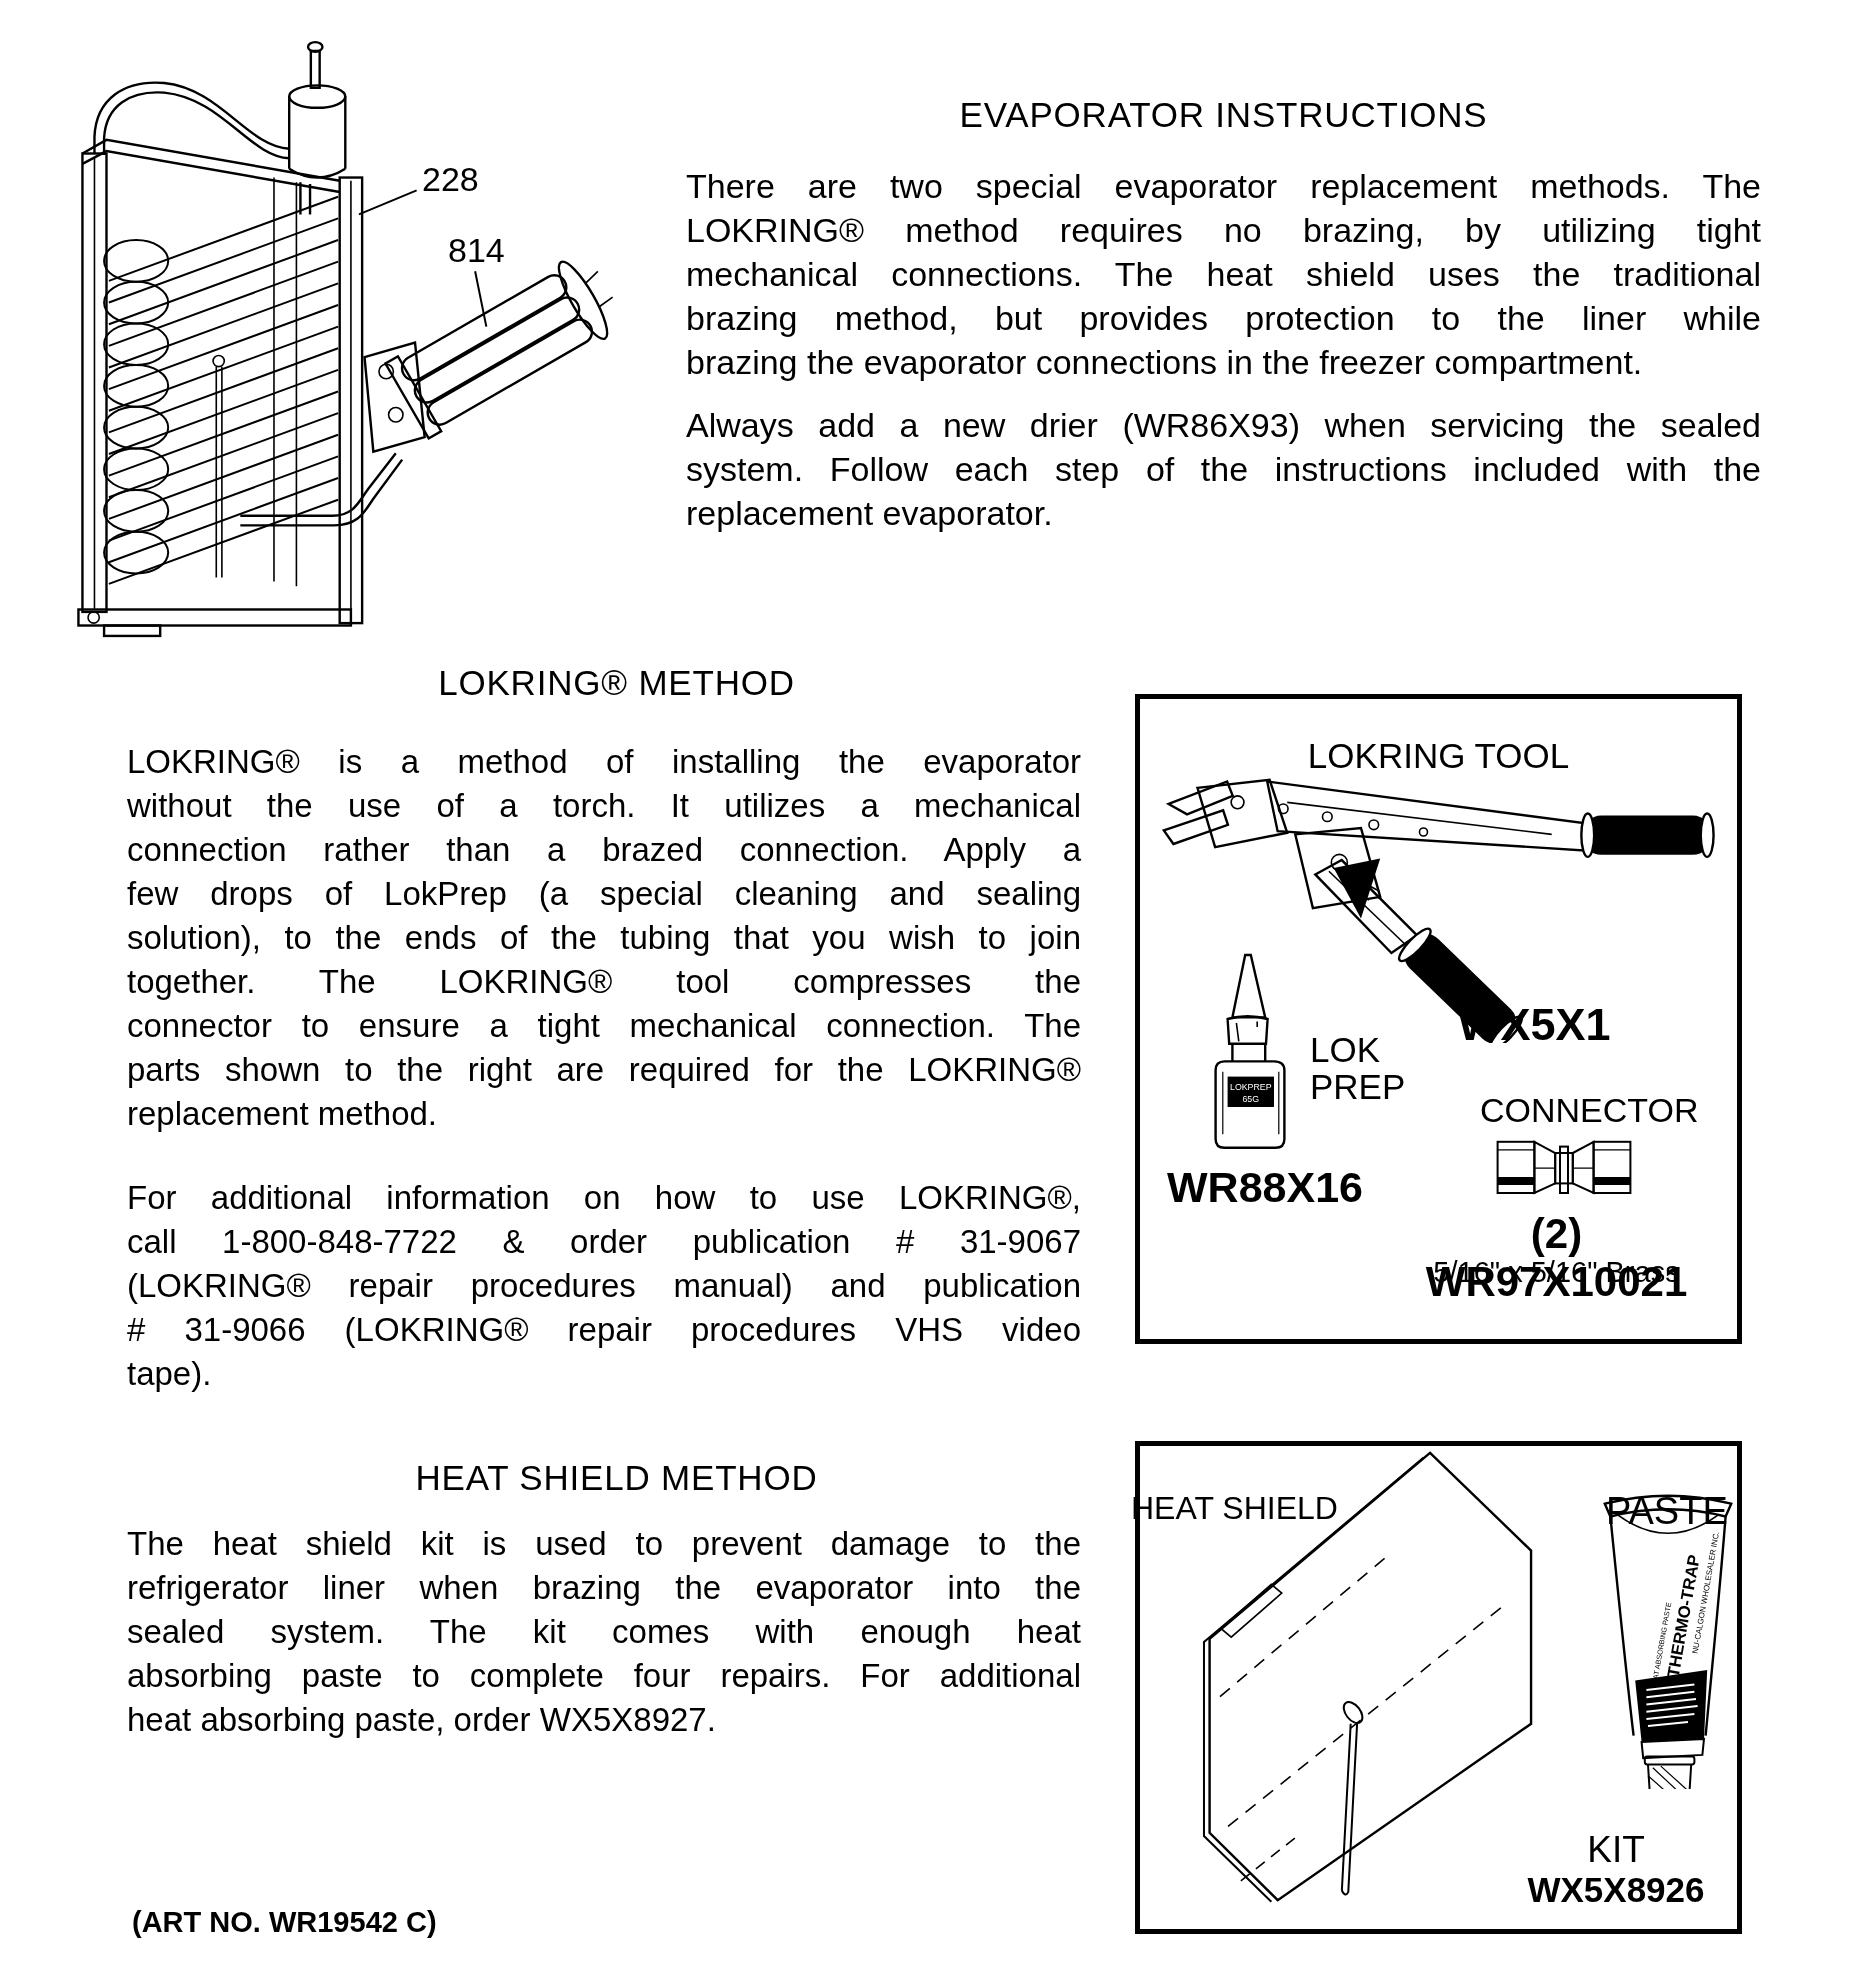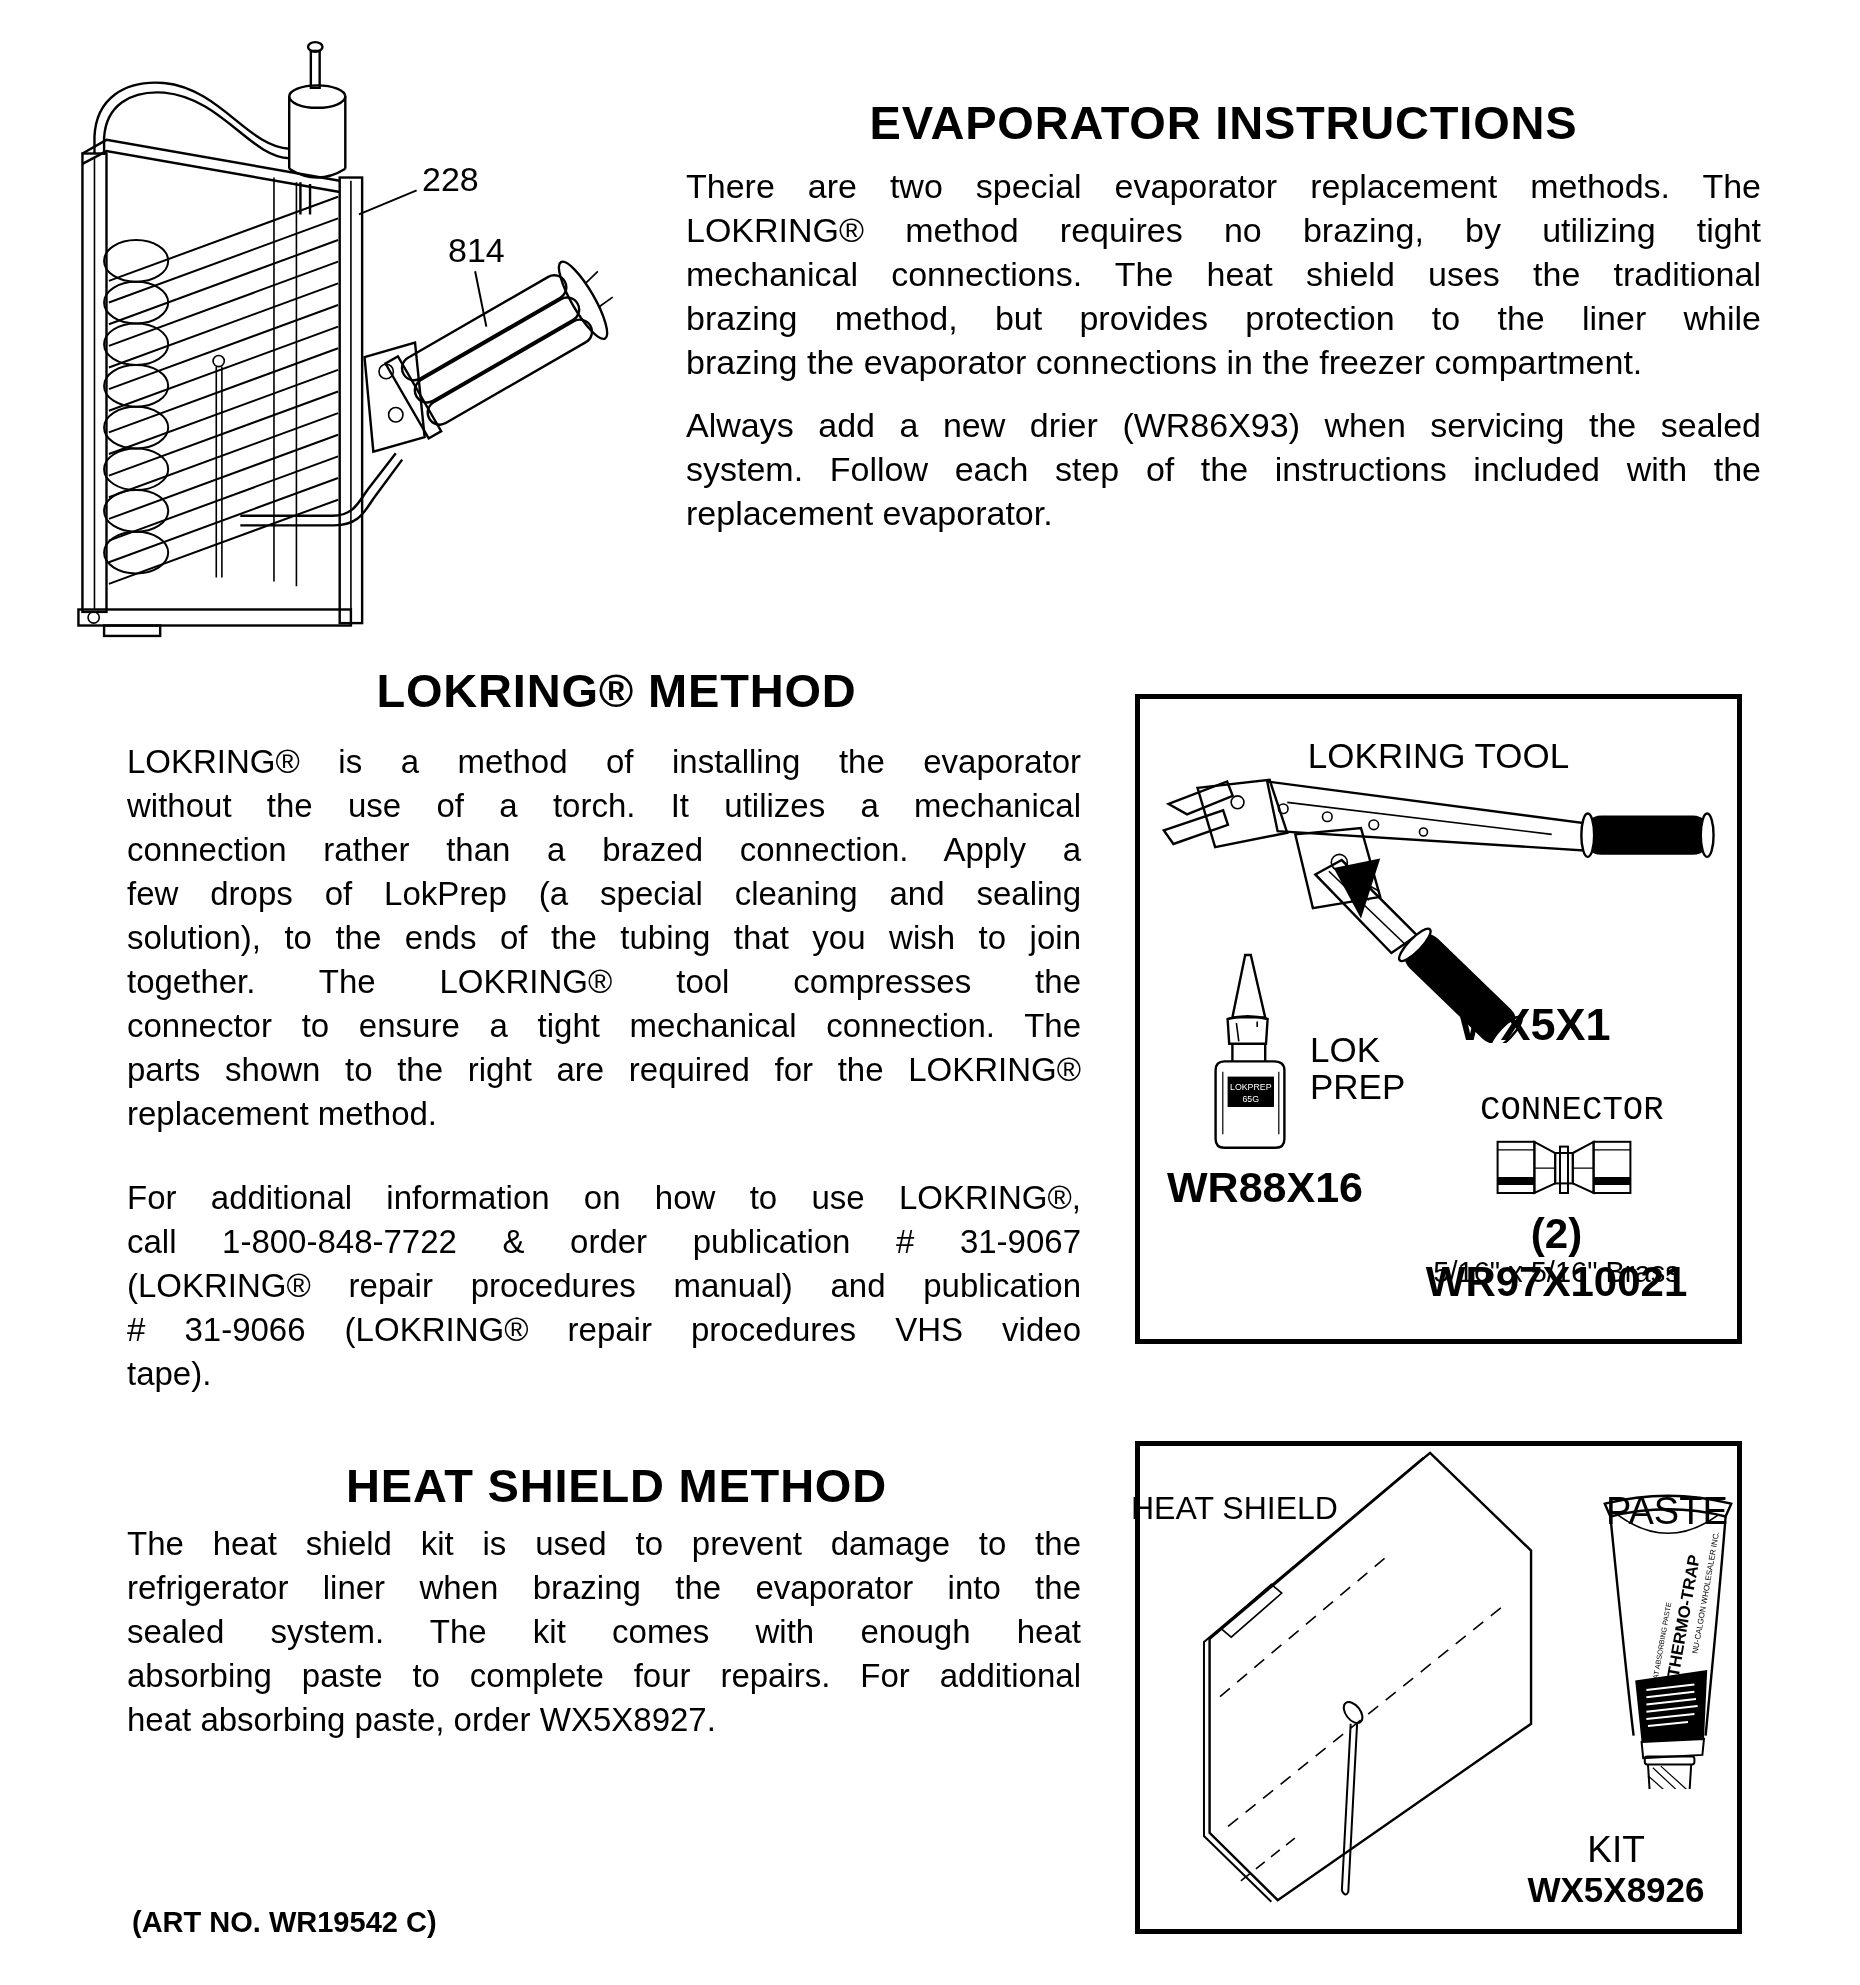--- a/index.html
+++ b/index.html
@@ -3,21 +3,21 @@
 <meta charset="utf-8">
 <style>
   html,body{margin:0;padding:0;background:#fff;}
   #page{
     position:relative;width:1861px;height:1985px;background:#ffffff;
     font-family:"Liberation Sans", sans-serif;color:#000;overflow:hidden;
   }
   .abs{position:absolute;}
   .b{font-weight:bold;}
   .c{text-align:center;}
-  .h1{font-size:47px;font-weight:bold;letter-spacing:0.8px;}
+  .h1{font-size:35px;font-weight:normal;letter-spacing:0.8px;}
   .par{font-size:34px;line-height:44px;}
   .parL{font-size:33px;line-height:44px;}
   .jline{text-align:justify;text-align-last:justify;}
   .jline.last{text-align-last:left;}
   .lbl{font-size:35px;}
   .lbl42{font-size:34px;}
   .partno{font-weight:bold;}
   svg{display:block;}
 </style>
 </head>
@@ -206,21 +206,21 @@
     <rect x="22" y="158" width="58" height="38" fill="#000"></rect>
     <text x="51" y="175" fill="#fff" font-size="11" text-anchor="middle">LOKPREP</text>
     <text x="51" y="190" fill="#fff" font-size="11" text-anchor="middle">65G</text>
   </svg>
 
   <div class="abs" style="left:1310px;top:1030px;font-size:35px;">LOK</div>
   <div class="abs" style="left:1310px;top:1067px;font-size:35px;">PREP</div>
 
   <div class="abs partno" style="left:1167px;top:1163px;font-size:43px;">WR88X16</div>
 
-  <div class="abs lbl42" style="left:1480px;top:1091px;font-family:Liberation Mono, monospace;">CONNECTOR</div>
+  <div class="abs lbl42" style="left:1480px;top:1091px;">CONNECTOR</div>
 
   <svg class="abs" style="left:1496px;top:1137px;" width="136" height="64" viewBox="0 0 170 80">
     <g fill="none" stroke="#000" stroke-width="2.5">
       <rect x="2" y="6" width="46" height="64"></rect>
       <rect x="122" y="6" width="46" height="64"></rect>
       <path d="M48,6 L74,20 L74,58 L48,70 Z"></path>
       <path d="M96,20 L122,6 L122,70 L96,58 Z"></path>
       <rect x="74" y="20" width="22" height="38"></rect>
       <rect x="80" y="12" width="10" height="58"></rect>
       <path d="M2,16 L48,16 M122,16 L168,16" stroke-width="1.5"></path>

